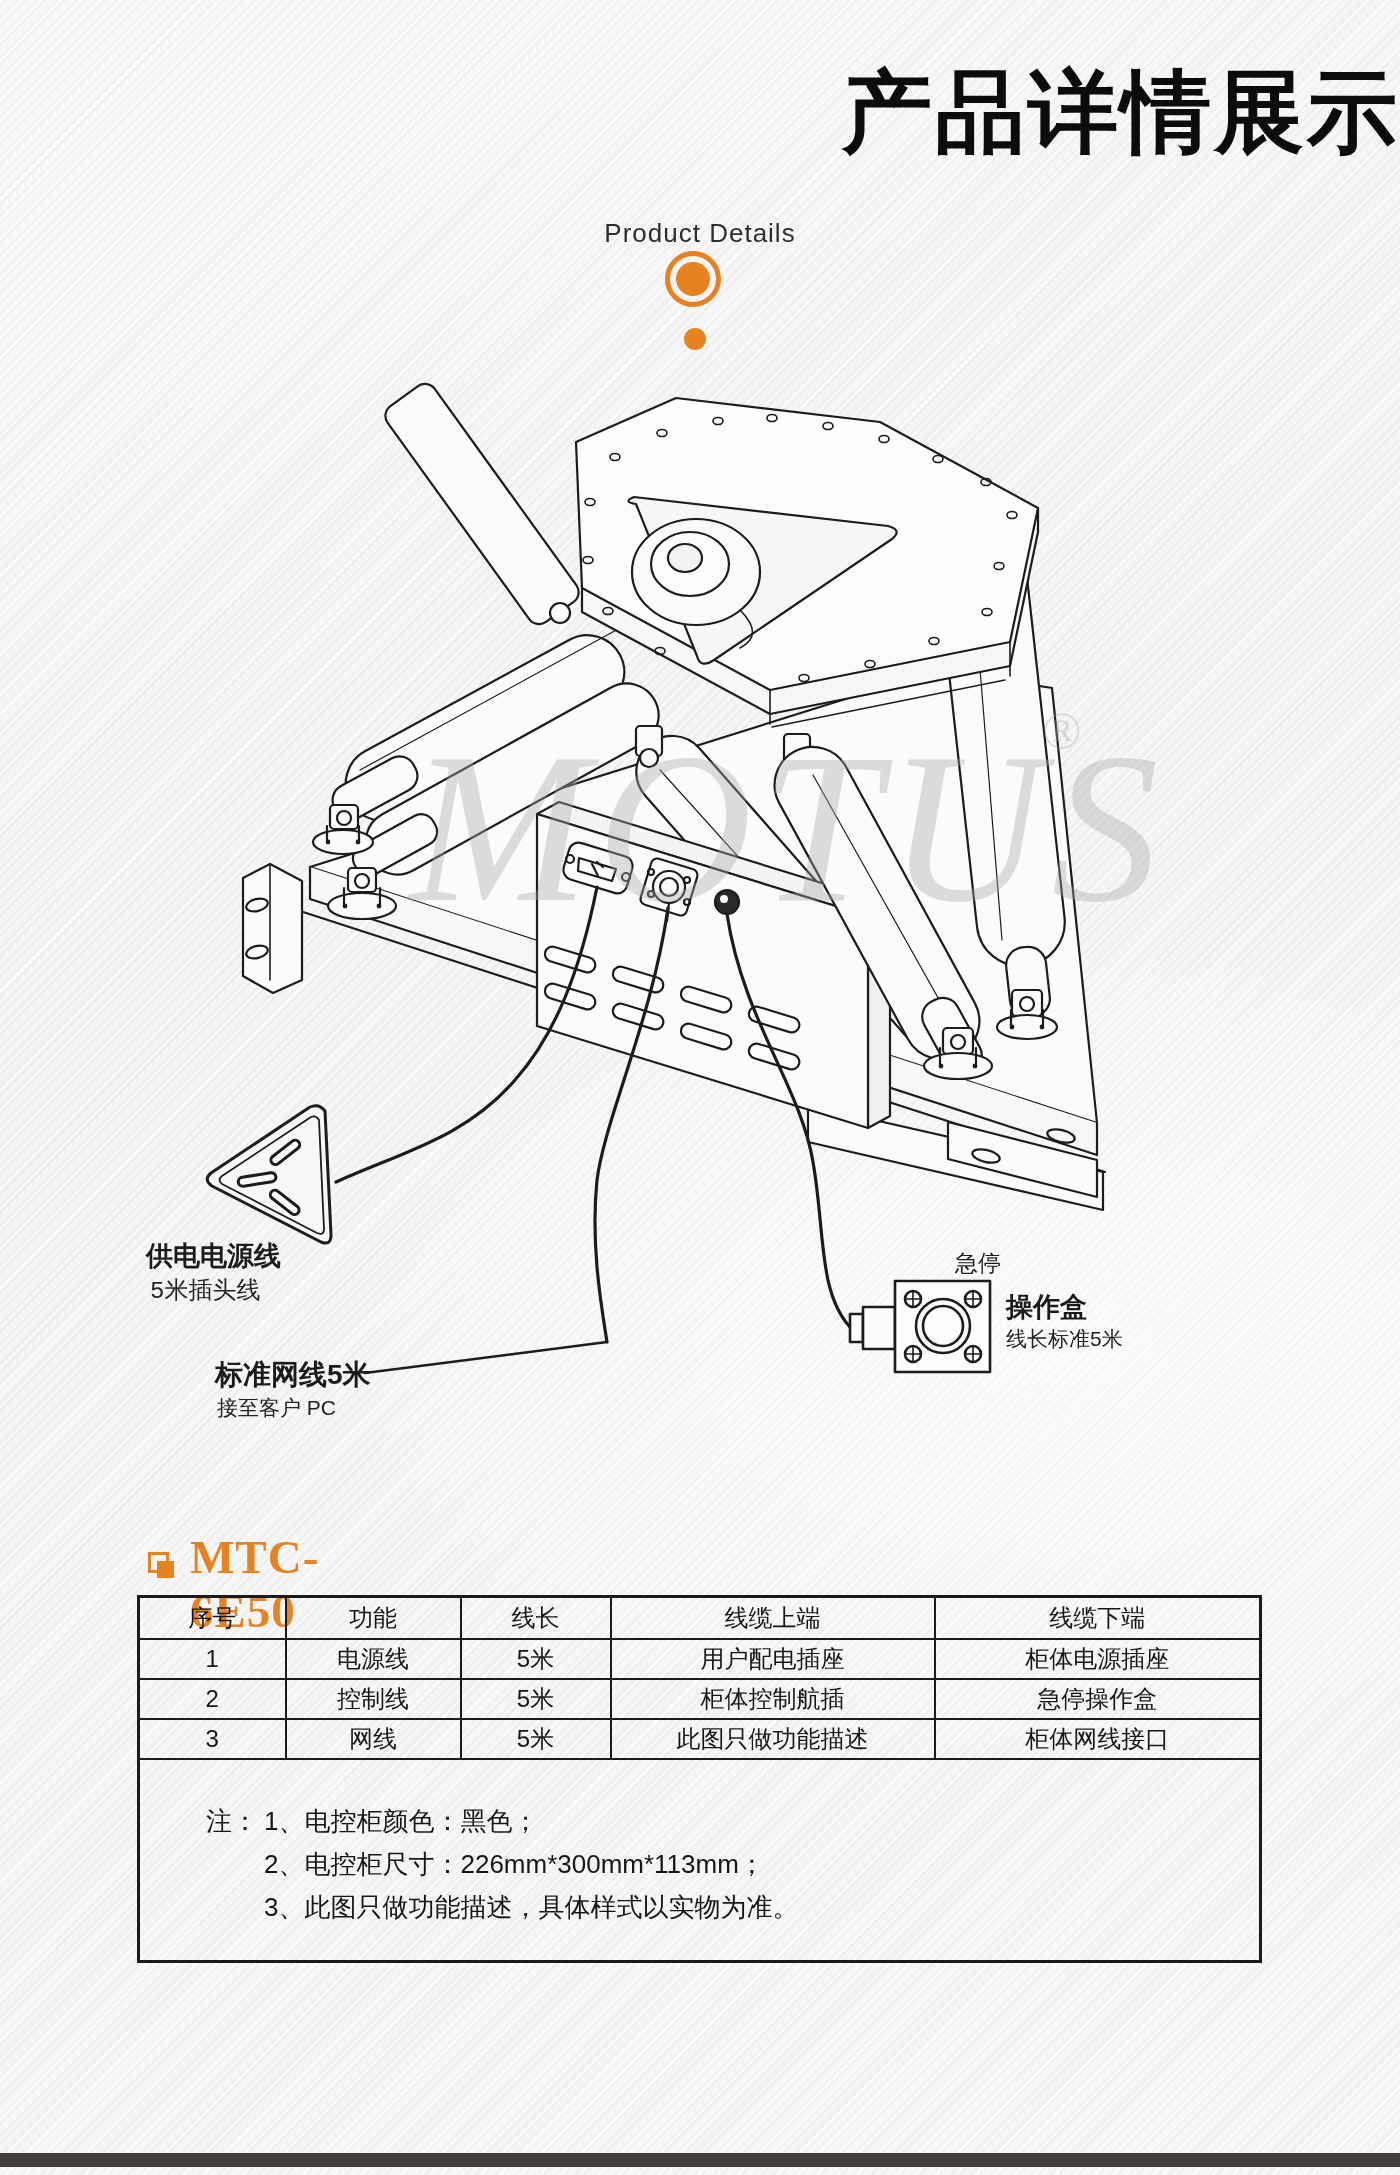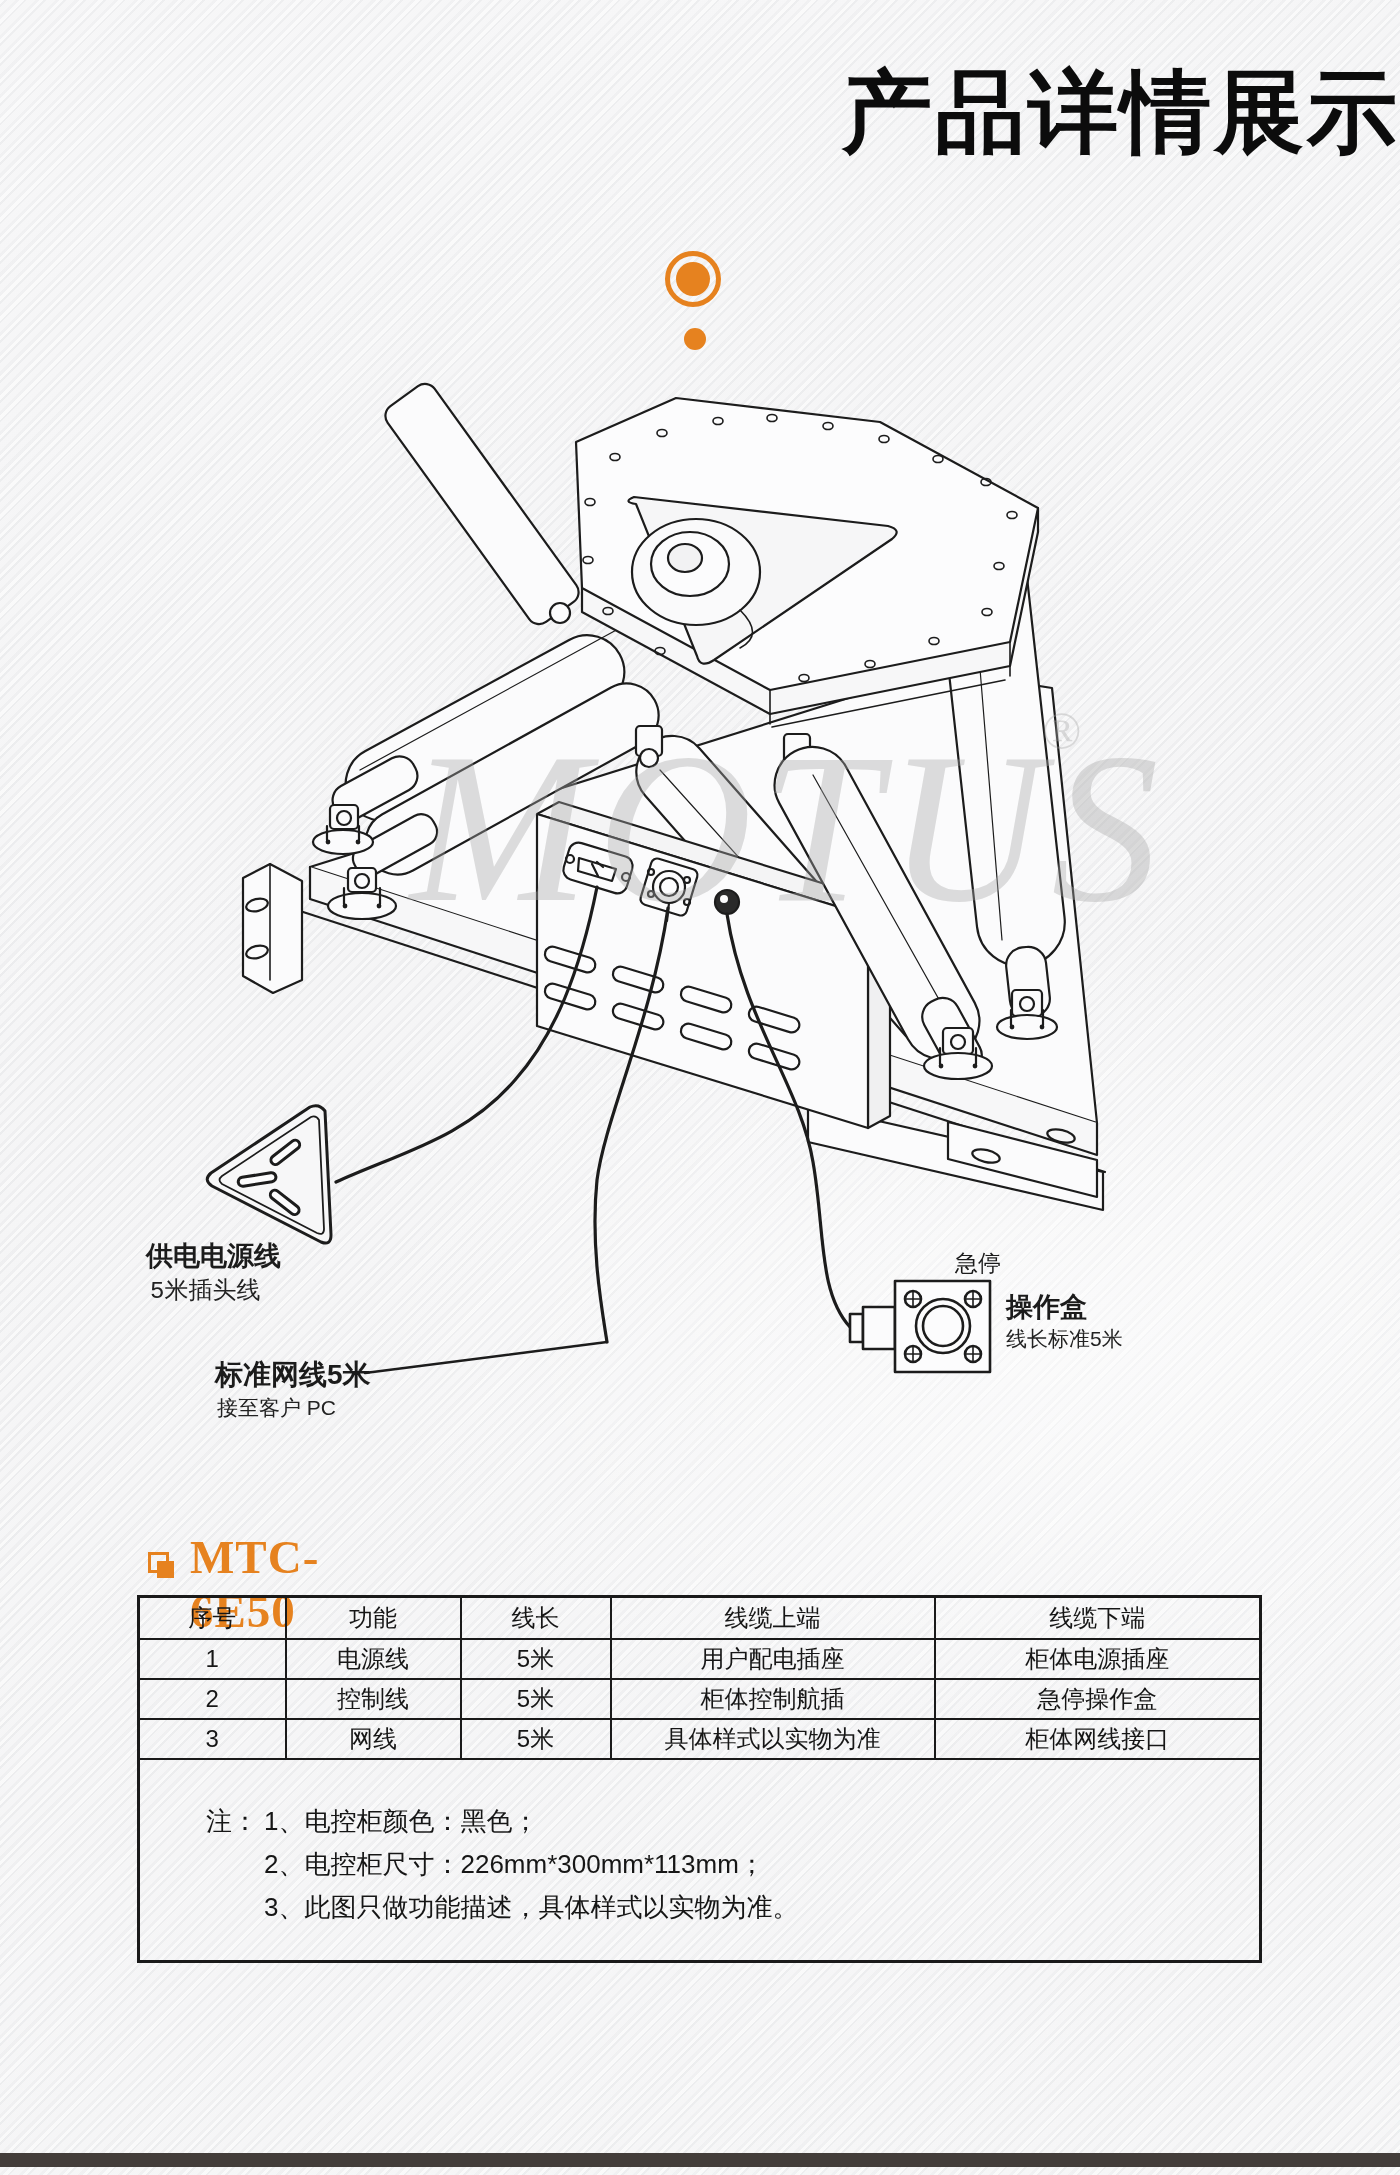--- a/index.html
+++ b/index.html
@@ -55,20 +55,21 @@
 
   .bottom-bar{position:absolute;left:0;top:2153px;width:1400px;height:14px;background:var(--bar);}
 </style>
 </head>
 <body>
 
 <div class="page">
   <div class="sheen"></div>
 
   <div class="title">产品详情展示</div>
+  <div class="subtitle">Product Details</div>
 
   <div class="bullseye"></div>
   <div class="bulldot"></div>
 
   <svg class="machine" width="1200" height="1140" viewBox="0 0 1200 1140" fill="none" stroke="#1c1c1c" stroke-width="2.2" stroke-linejoin="round" stroke-linecap="round">
 
     <g>
       <path d="M210,487 L838,290 L952,308 L997,743 Z" fill="#fbfbfc"></path>
       <path d="M210,487 L210,519 L997,775 L997,743" fill="#f7f7f8"></path>
       <path d="M200,531 L1005,792"></path>
@@ -320,21 +321,21 @@
       <td>2</td>
       <td>控制线</td>
       <td>5米</td>
       <td>柜体控制航插</td>
       <td>急停操作盒</td>
     </tr>
     <tr class="t-row">
       <td>3</td>
       <td>网线</td>
       <td>5米</td>
-      <td>具体样式以实物为准</td>
+      <td>此图只做功能描述</td>
       <td>柜体网线接口</td>
     </tr>
     <tr class="t-notes">
       <td colspan="5">
         <div class="notes-wrap">
           <span class="note-label">注：</span>
           <div class="note-lines">
             <div>1、电控柜颜色：黑色；</div>
             <div>2、电控柜尺寸：226mm*300mm*113mm；</div>
             <div>3、此图只做功能描述，具体样式以实物为准。</div>

